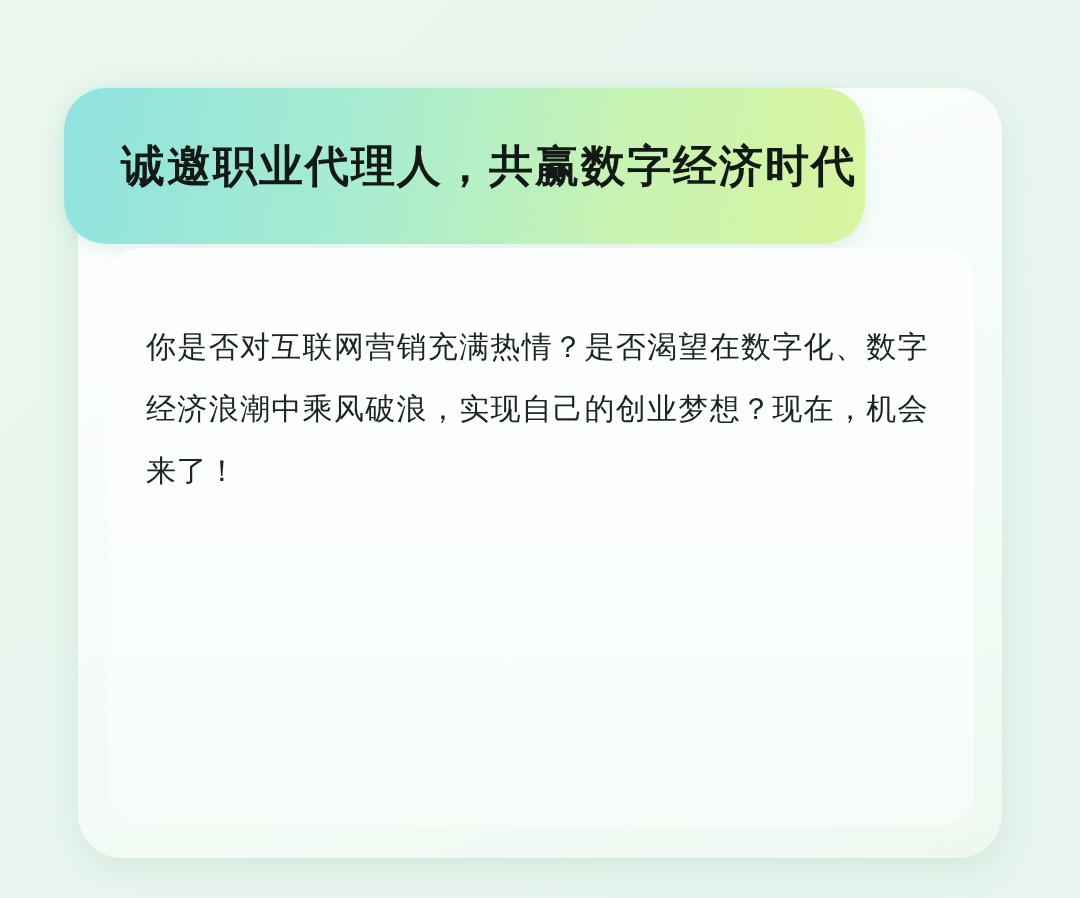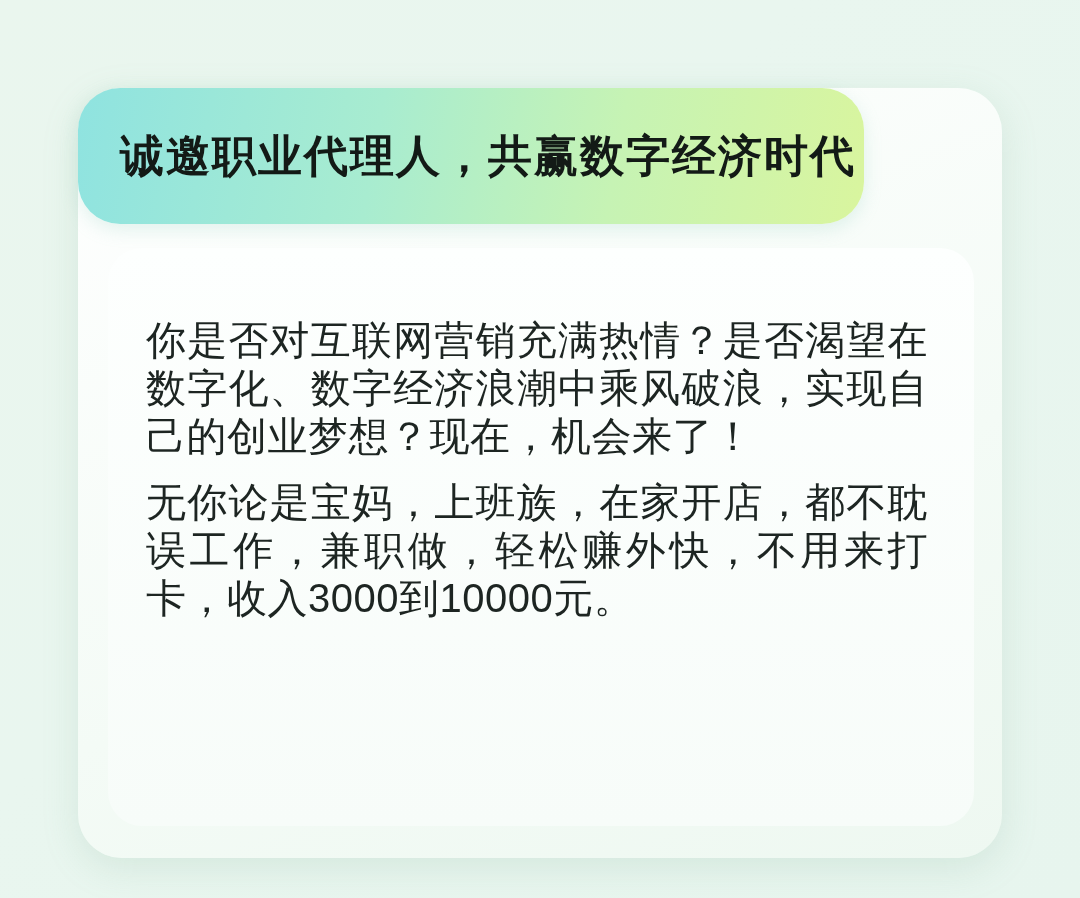--- a/index.html
+++ b/index.html
@@ -29,29 +29,30 @@
     width: 924px;
     height: 770px;
     border-radius: 44px;
     background: linear-gradient(160deg, #ffffff 0%, #f4fbf6 60%, #eef8f1 100%);
     box-shadow: 0 10px 36px rgba(120, 170, 145, 0.18);
   }
 
   
   .title-banner {
     position: absolute;
-    left: 78px;
+    left: 64px;
     top: 88px;
     width: 786px;
-    height: 136px;
+    height: 156px;
     border-radius: 42px 42px 42px 42px;
     background: linear-gradient(100deg, #8fe3e0 0%, #a8ecd0 38%, #c6f3b4 68%, #d9f59e 100%);
     display: flex;
     align-items: center;
     box-shadow: 0 6px 18px rgba(130, 200, 180, 0.22);
+    padding-left: 15px;
   }
   .title-text {
     margin-left: 42px;
     font-size: 44px;
     font-weight: bold;
     letter-spacing: 2px;
     color: #131a16;
     white-space: nowrap;
     font-family: "Liberation Sans", "DejaVu Sans", sans-serif;
   }
@@ -63,22 +64,22 @@
     top: 248px;
     width: 866px;
     height: 578px;
     border-radius: 34px;
     background: linear-gradient(180deg, #fdfffe 0%, #f7fcf9 100%);
     box-sizing: border-box;
     padding: 68px 46px 40px 38px;
   }
 
   .para {
-    font-size: 40px;
-    line-height: 48px;
+    font-size: 30px;
+    line-height: 62px;
     color: #1d2522;
     letter-spacing: 0.5px;
     margin: 0 0 18px 0;
     font-family: "Liberation Sans", "DejaVu Sans", sans-serif;
     text-align: justify;
   }
   .para:last-child {
     margin-bottom: 0;
   }
 </style>
@@ -88,16 +89,15 @@
 <div class="poster">
 
   <div class="card-shell"></div>
 
   <div class="title-banner">
     <div class="title-text">诚邀职业代理人，共赢数字经济时代</div>
   </div>
 
   <div class="content-card">
     <p class="para">你是否对互联网营销充满热情？是否渴望在数字化、数字经济浪潮中乘风破浪，实现自己的创业梦想？现在，机会来了！</p>
-    <p class="para">无你论是宝妈，上班族，在家开店，都不耽误工作，兼职做，轻松赚外快，不用来打卡，收入3000到10000元。</p>
   </div>
 
 </div>
 
 </body></html>

